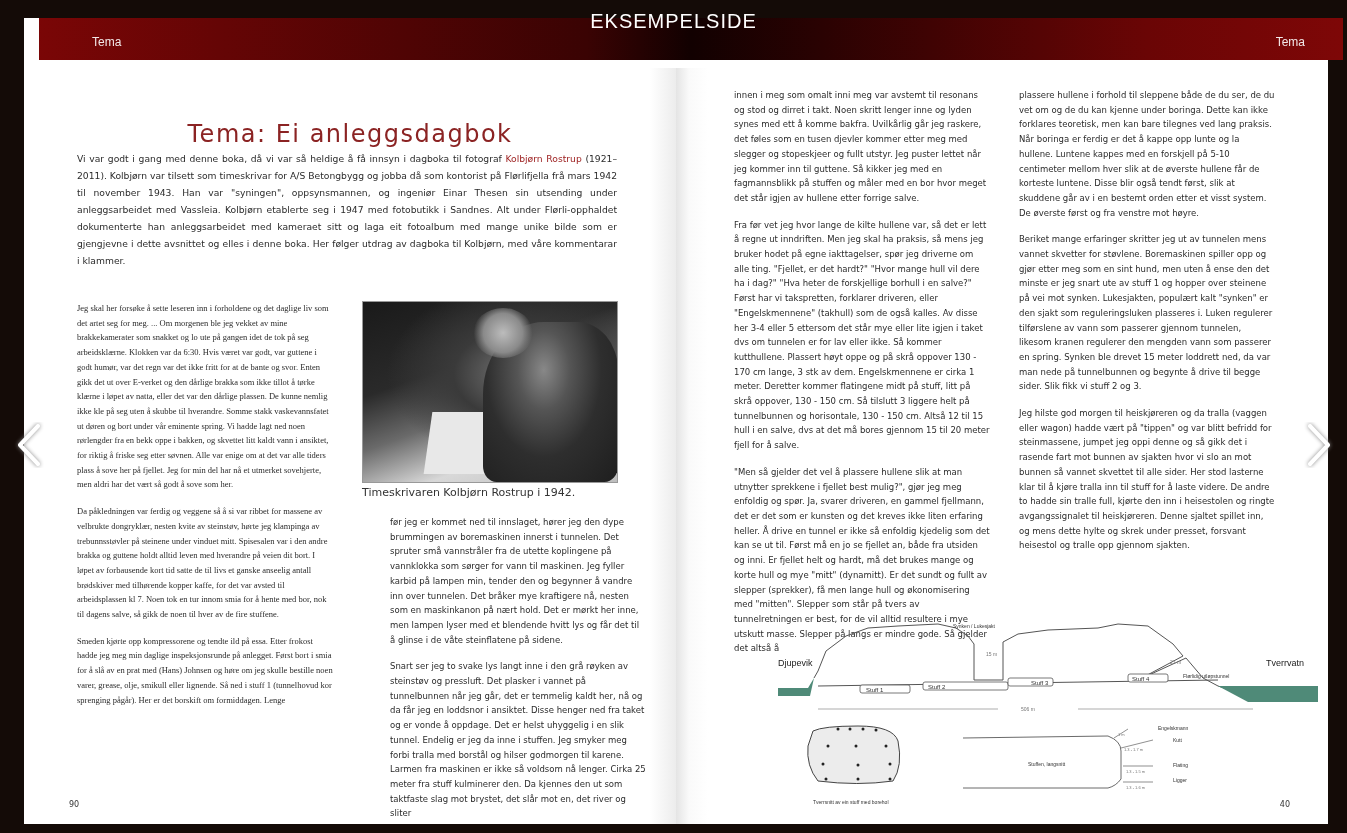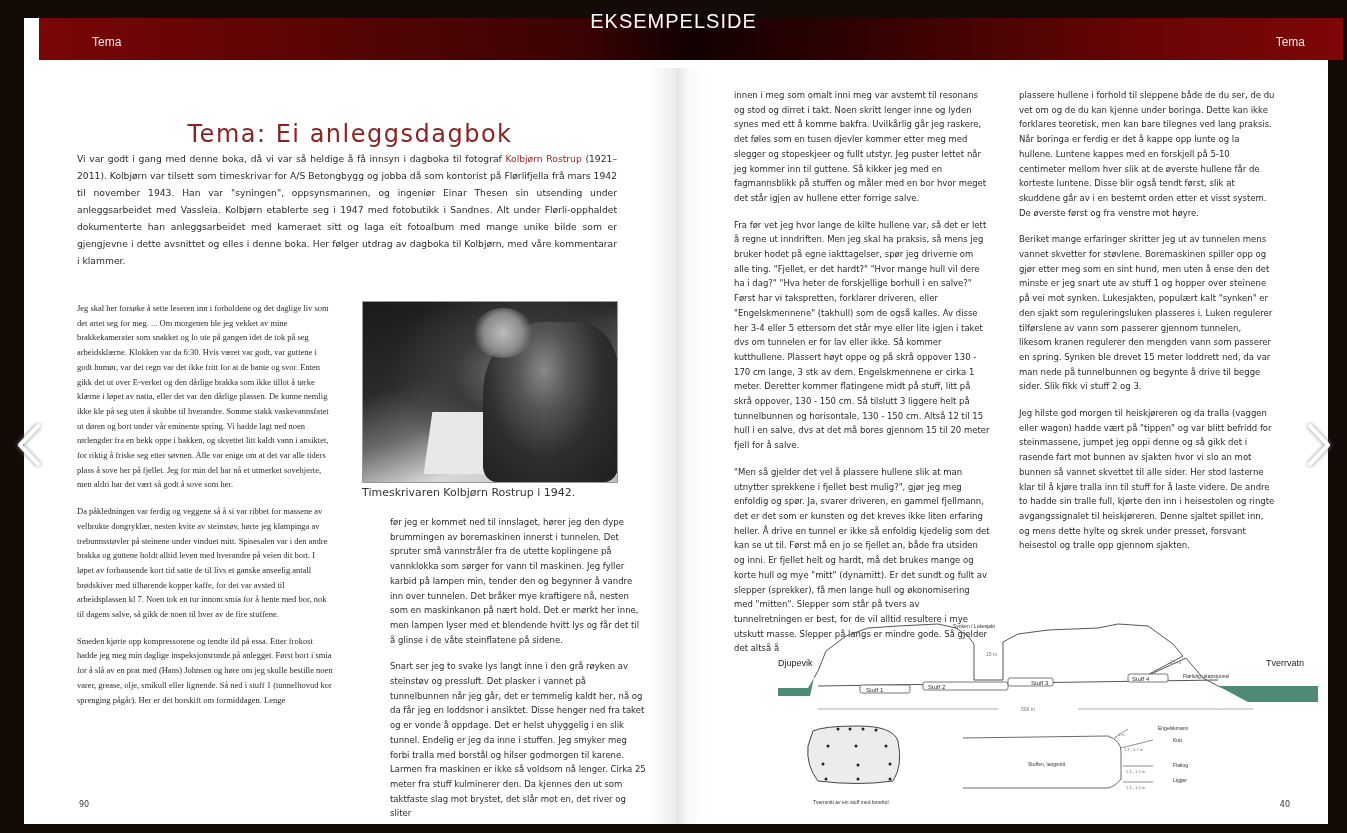--- a/index.html
+++ b/index.html
@@ -110,21 +110,21 @@
       <div class="figure"></div>
       <div class="hair"></div>
     </div>
     <div class="caption">Timeskrivaren Kolbjørn Rostrup i 1942.</div>
 
     <div class="col" style="left:338px; top:447px; width:256px;margin-left:28px;">
       <p>før jeg er kommet ned til innslaget, hører jeg den dype brummingen av boremaskinen innerst i tunnelen. Det spruter små vannstråler fra de utette koplingene på vannklokka som sørger for vann til maskinen. Jeg fyller karbid på lampen min, tender den og begynner å vandre inn over tunnelen. Det bråker mye kraftigere nå, nesten som en maskinkanon på nært hold. Det er mørkt her inne, men lampen lyser med et blendende hvitt lys og får det til å glinse i de våte steinflatene på sidene.</p>
       <p>Snart ser jeg to svake lys langt inne i den grå røyken av steinstøv og pressluft. Det plasker i vannet på tunnelbunnen når jeg går, det er temmelig kaldt her, nå og da får jeg en loddsnor i ansiktet. Disse henger ned fra taket og er vonde å oppdage. Det er helst uhyggelig i en slik tunnel. Endelig er jeg da inne i stuffen. Jeg smyker meg forbi tralla med borstål og hilser godmorgen til karene. Larmen fra maskinen er ikke så voldsom nå lenger. Cirka 25 meter fra stuff kulminerer den. Da kjennes den ut som taktfaste slag mot brystet, det slår mot en, det river og sliter</p>
     </div>
 
-    <div class="page-num" style="left:55px;">90</div>
+    <div class="page-num" style="left:45px;">90</div>
   </div>
 
   <div class="page right">
     <div class="col" style="left:58px; top:20px; width:256px;">
       <p>innen i meg som omalt inni meg var avstemt til resonans og stod og dirret i takt. Noen skritt lenger inne og lyden synes med ett å komme bakfra. Uvilkårlig går jeg raskere, det føles som en tusen djevler kommer etter meg med slegger og stopeskjeer og fullt utstyr. Jeg puster lettet når jeg kommer inn til guttene. Så kikker jeg med en fagmannsblikk på stuffen og måler med en bor hvor meget det står igjen av hullene etter forrige salve.</p>
       <p>Fra før vet jeg hvor lange de kilte hullene var, så det er lett å regne ut inndriften. Men jeg skal ha praksis, så mens jeg bruker hodet på egne iakttagelser, spør jeg driverne om alle ting. "Fjellet, er det hardt?" "Hvor mange hull vil dere ha i dag?" "Hva heter de forskjellige borhull i en salve?" Først har vi takspretten, forklarer driveren, eller "Engelskmennene" (takhull) som de også kalles. Av disse her 3-4 eller 5 ettersom det står mye eller lite igjen i taket dvs om tunnelen er for lav eller ikke. Så kommer kutthullene. Plassert høyt oppe og på skrå oppover 130 - 170 cm lange, 3 stk av dem. Engelskmennene er cirka 1 meter. Deretter kommer flatingene midt på stuff, litt på skrå oppover, 130 - 150 cm. Så tilslutt 3 liggere helt på tunnelbunnen og horisontale, 130 - 150 cm. Altså 12 til 15 hull i en salve, dvs at det må bores gjennom 15 til 20 meter fjell for å salve.</p>
       <p>"Men så gjelder det vel å plassere hullene slik at man utnytter sprekkene i fjellet best mulig?", gjør jeg meg enfoldig og spør. Ja, svarer driveren, en gammel fjellmann, det er det som er kunsten og det kreves ikke liten erfaring heller. Å drive en tunnel er ikke så enfoldig kjedelig som det kan se ut til. Først må en jo se fjellet an, både fra utsiden og inni. Er fjellet helt og hardt, må det brukes mange og korte hull og mye "mitt" (dynamitt). Er det sundt og fullt av slepper (sprekker), få men lange hull og økonomisering med "mitten". Slepper som står på tvers av tunnelretningen er best, for de vil alltid resultere i mye utskutt masse. Slepper på langs er mindre gode. Så gjelder det altså å</p>
     </div>
     <div class="col" style="left:343px; top:20px; width:256px;">
       <p>plassere hullene i forhold til sleppene både de du ser, de du vet om og de du kan kjenne under boringa. Dette kan ikke forklares teoretisk, men kan bare tilegnes ved lang praksis. Når boringa er ferdig er det å kappe opp lunte og la hullene. Luntene kappes med en forskjell på 5-10 centimeter mellom hver slik at de øverste hullene får de korteste luntene. Disse blir også tendt først, slik at skuddene går av i en bestemt orden etter et visst system. De øverste først og fra venstre mot høyre.</p>

